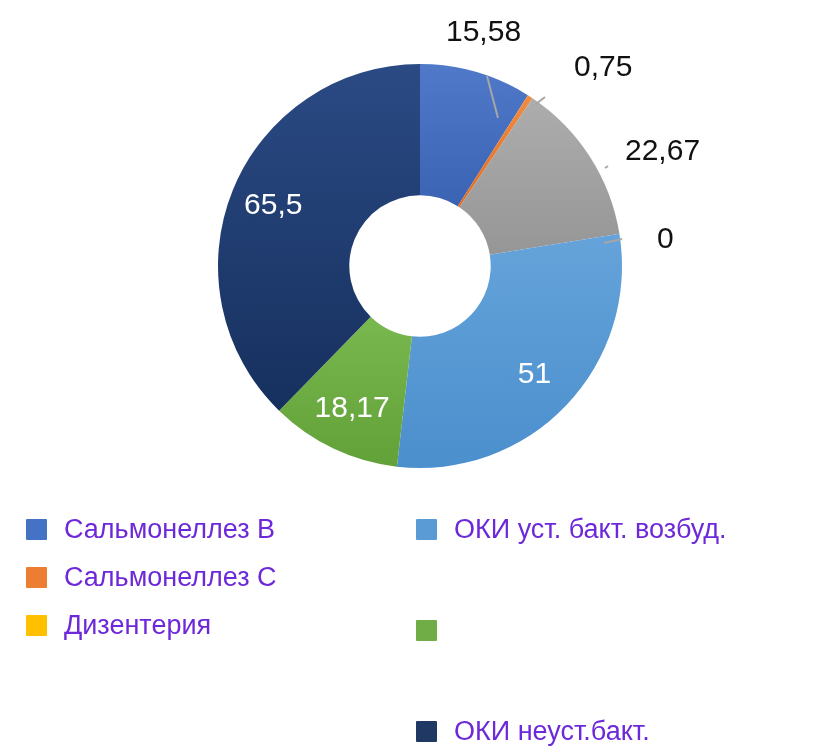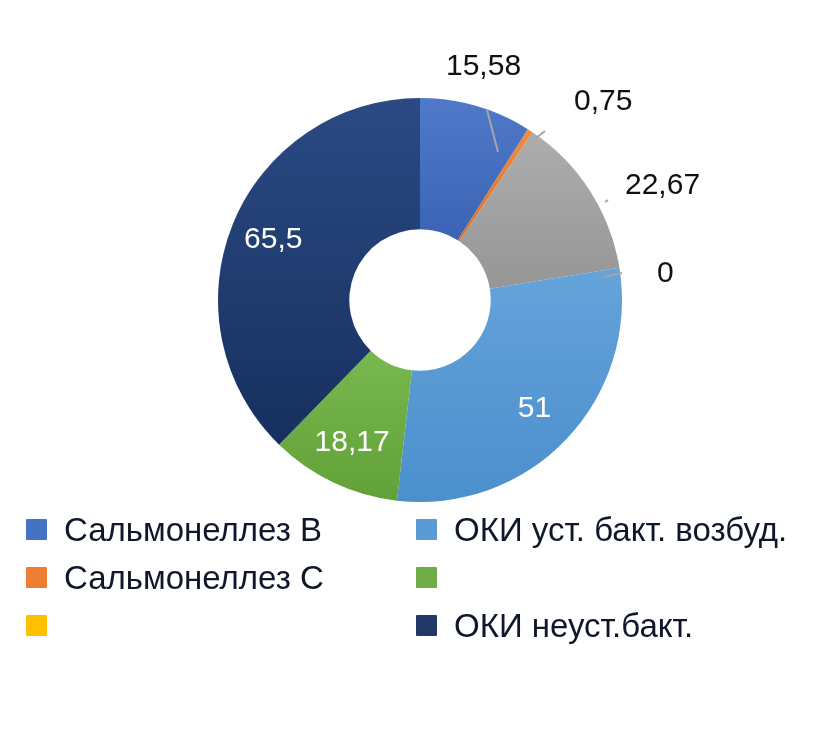--- a/index.html
+++ b/index.html
@@ -11,21 +11,21 @@
   }
   #chart-root {
     position: relative;
     width: 820px; height: 755px;
     background: #ffffff;
   }
   
   #donut-area {
     position: absolute;
     left: 0; top: 0;
-    width: 820px; height: 500px; margin-top: 34px;
+    width: 820px; height: 500px;
   }
   #donut-svg { display: block; }
   .slice-label-inner {
     font-size: 30px;
     fill: #ffffff;
     font-family: "Liberation Sans", sans-serif;
     text-anchor: middle;
     dominant-baseline: middle;
   }
   .slice-label-outer {
@@ -42,35 +42,35 @@
     width: 820px; height: 250px;
     display: flex;
     flex-direction: row;
     padding-left: 26px;
   }
   .legend-col {
     display: flex;
     flex-direction: column;
   }
   #legend-col-left { width: 390px; }
-  #legend-col-right { width: 400px; }
+  #legend-col-right { width: 400px; justify-content: space-between; }
   .legend-item {
     display: flex;
     align-items: center;
     height: 48px;
   }
   .legend-swatch {
     width: 21px; height: 21px;
     flex: 0 0 21px;
     margin-right: 17px;
     border-radius: 1px;
   }
   .legend-text {
-    font-size: 33px;
-    color: #0f172a;
+    font-size: 27px;
+    color: #6d28d9;
     white-space: nowrap;
     line-height: 1;
   }
 </style>
 </head>
 <body>
 
 <div id="chart-root">
 
   <div id="donut-area">
@@ -143,20 +143,21 @@
       <div class="legend-item">
         <span class="legend-swatch" style="background: linear-gradient(rgb(68, 114, 196) 0%, rgb(68, 114, 196) 100%);"></span>
         <span class="legend-text">Сальмонеллез В</span>
       </div>
       <div class="legend-item">
         <span class="legend-swatch" style="background: linear-gradient(rgb(237, 125, 49) 0%, rgb(237, 125, 49) 100%);"></span>
         <span class="legend-text">Сальмонеллез С</span>
       </div>
       <div class="legend-item">
         <span class="legend-swatch" style="background: linear-gradient(rgb(255, 192, 0) 0%, rgb(255, 192, 0) 100%);"></span>
+        <span class="legend-text">Дизентерия</span>
       </div>
     </div>
     <div class="legend-col" id="legend-col-right">
       <div class="legend-item">
         <span class="legend-swatch" style="background: linear-gradient(rgb(91, 155, 213) 0%, rgb(91, 155, 213) 100%);"></span>
         <span class="legend-text">ОКИ уст. бакт. возбуд.</span>
       </div>
       <div class="legend-item">
         <span class="legend-swatch" style="background: linear-gradient(rgb(112, 173, 71) 0%, rgb(112, 173, 71) 100%);"></span>
       </div>

